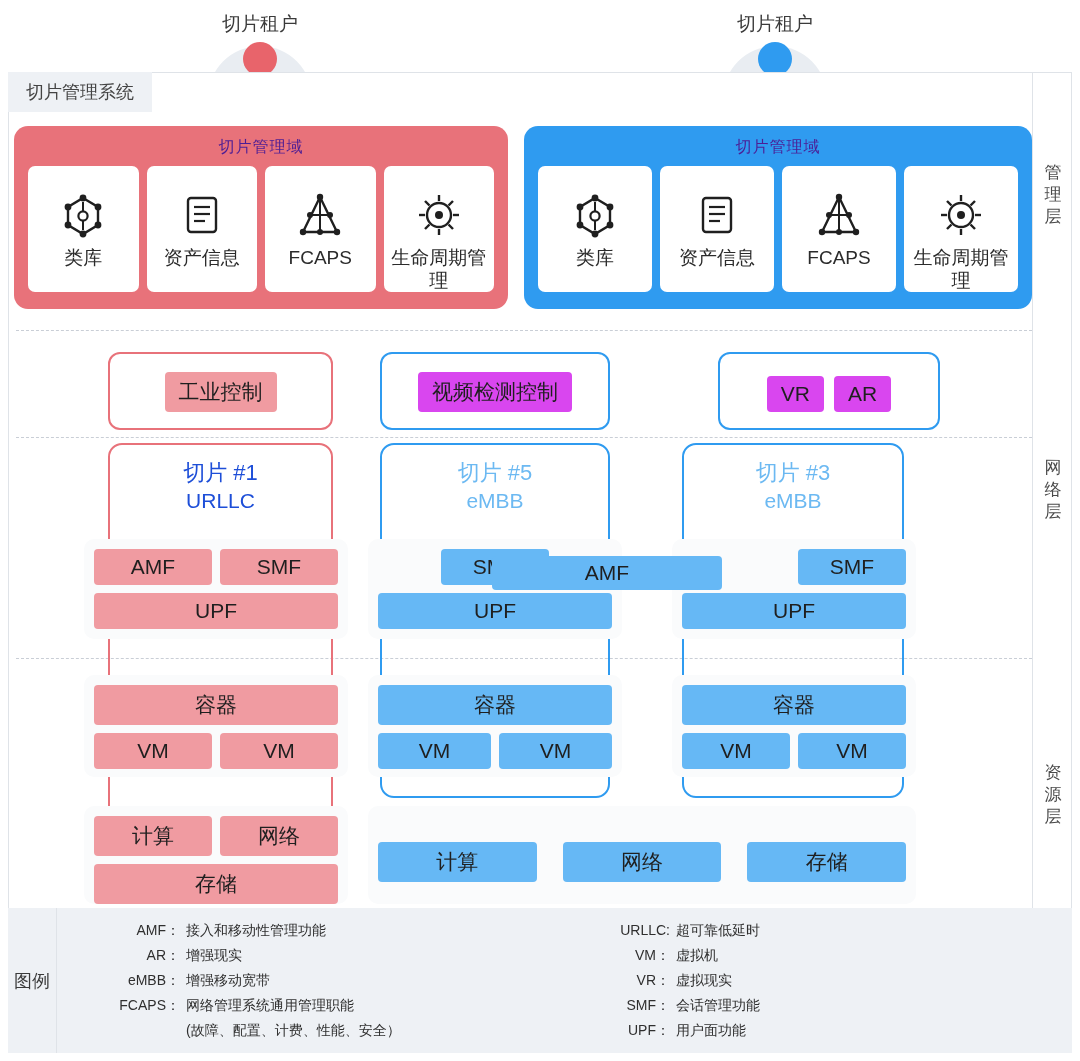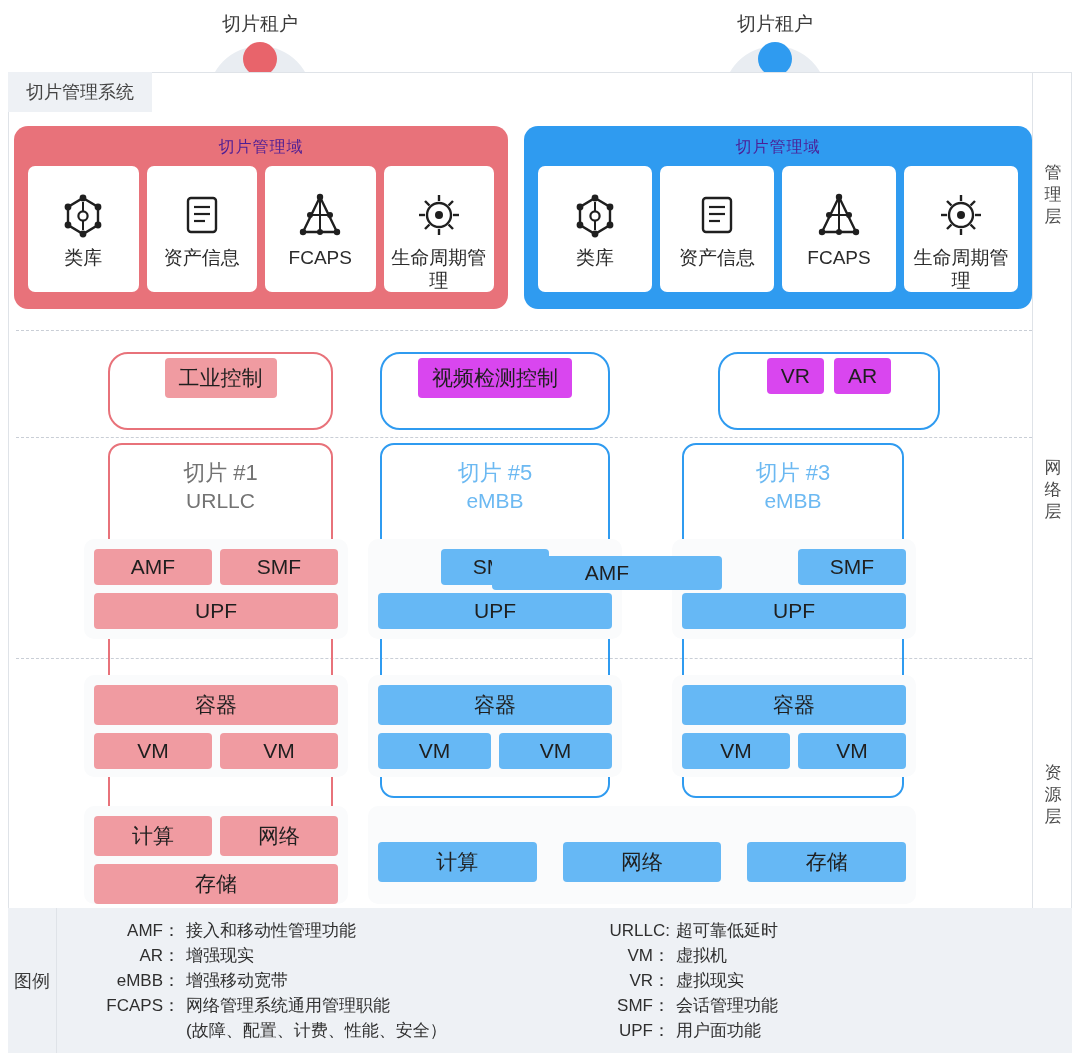--- a/index.html
+++ b/index.html
@@ -161,27 +161,27 @@
     font-size: 19px;
     color: #2b2b2b;
     text-align: center;
     line-height: 23px;
     padding: 0 2px;
   }
 
   
   .app-box {
     position: absolute;
-    border-radius: 20px;
-    box-sizing: border-box;
-    display: flex;
-    align-items: flex-start;
+    border-radius: 12px;
+    box-sizing: border-box;
+    display: flex;
+    align-items: flex-end;
     justify-content: center;
     gap: 10px;
-    padding: 4px 16px;
+    padding: 16px 16px;
   }
   .app-red { left: 108px; top: 352px; width: 225px; height: 78px; border: 2px solid #e8727a; }
   .app-blue1 { left: 380px; top: 352px; width: 230px; height: 78px; border: 2px solid #2f9bf0; }
   .app-blue2 { left: 718px; top: 352px; width: 222px; height: 78px; border: 2px solid #2f9bf0; }
   .chip {
     font-size: 21px;
     color: #1f1f1f;
     border-radius: 4px;
     padding: 6px 14px;
     text-align: center;
@@ -199,21 +199,21 @@
   .slice-1 { left: 108px; top: 443px; width: 225px; height: 460px; border: 2px solid #e8727a; }
   .slice-2 { left: 380px; top: 443px; width: 230px; height: 355px; border: 2px solid #2f9bf0; }
   .slice-3 { left: 682px; top: 443px; width: 222px; height: 355px; border: 2px solid #2f9bf0; }
   .slice-title {
     text-align: center;
     font-size: 22px;
     line-height: 28px;
     padding-top: 14px;
   }
   .slice-title .sub { font-size: 21px; }
-  .title-red { color: #737373; }
+  .title-red { color: #1d4ed8; }
   .title-blue { color: #6cb9f2; }
 
   .group {
     position: absolute;
     background: #fafbfc;
     border-radius: 10px;
     box-sizing: border-box;
     padding: 10px;
   }
   .row {
@@ -295,21 +295,21 @@
     position: absolute;
     left: 60px;
     top: 10px;
     width: 990px;
     display: flex;
     gap: 20px;
   }
   .legend-col { width: 470px; }
   .legend-row {
     display: flex;
-    font-size: 17px;
+    font-size: 14px;
     color: #2f2f2f;
     line-height: 25px;
   }
   .legend-key {
     width: 112px;
     text-align: right;
     white-space: nowrap;
   }
   .legend-val {
     padding-left: 6px;

